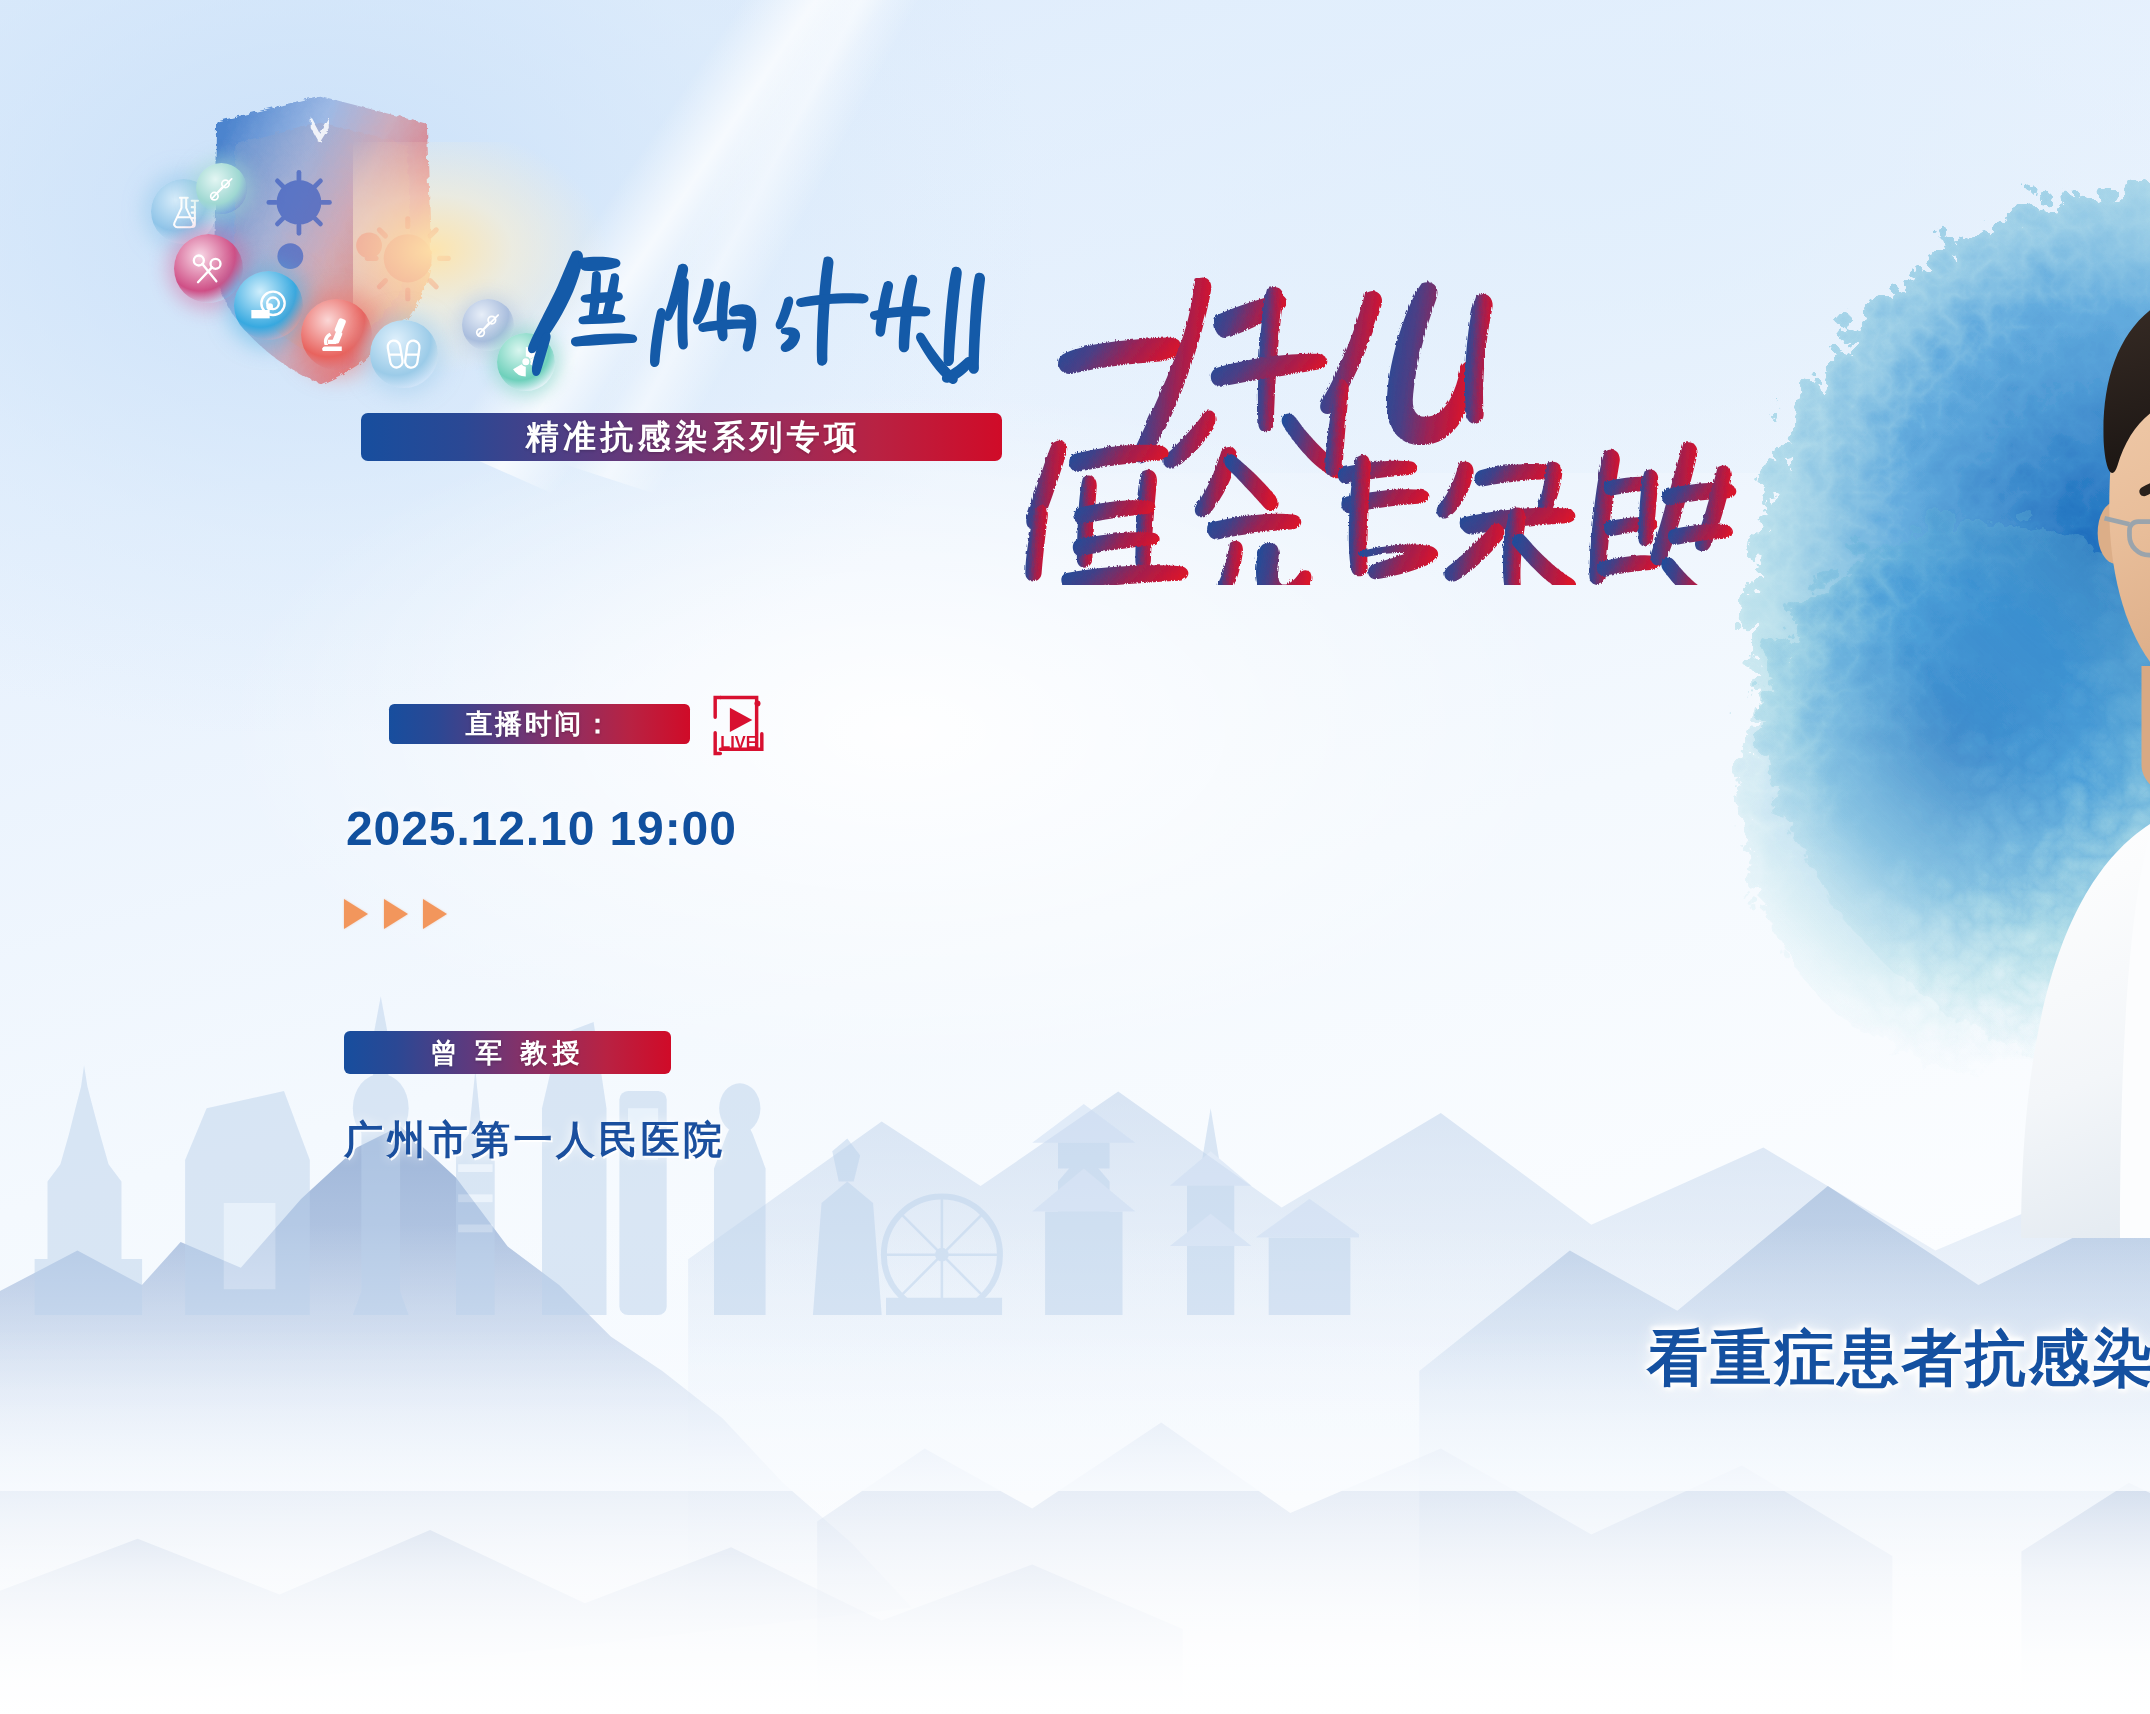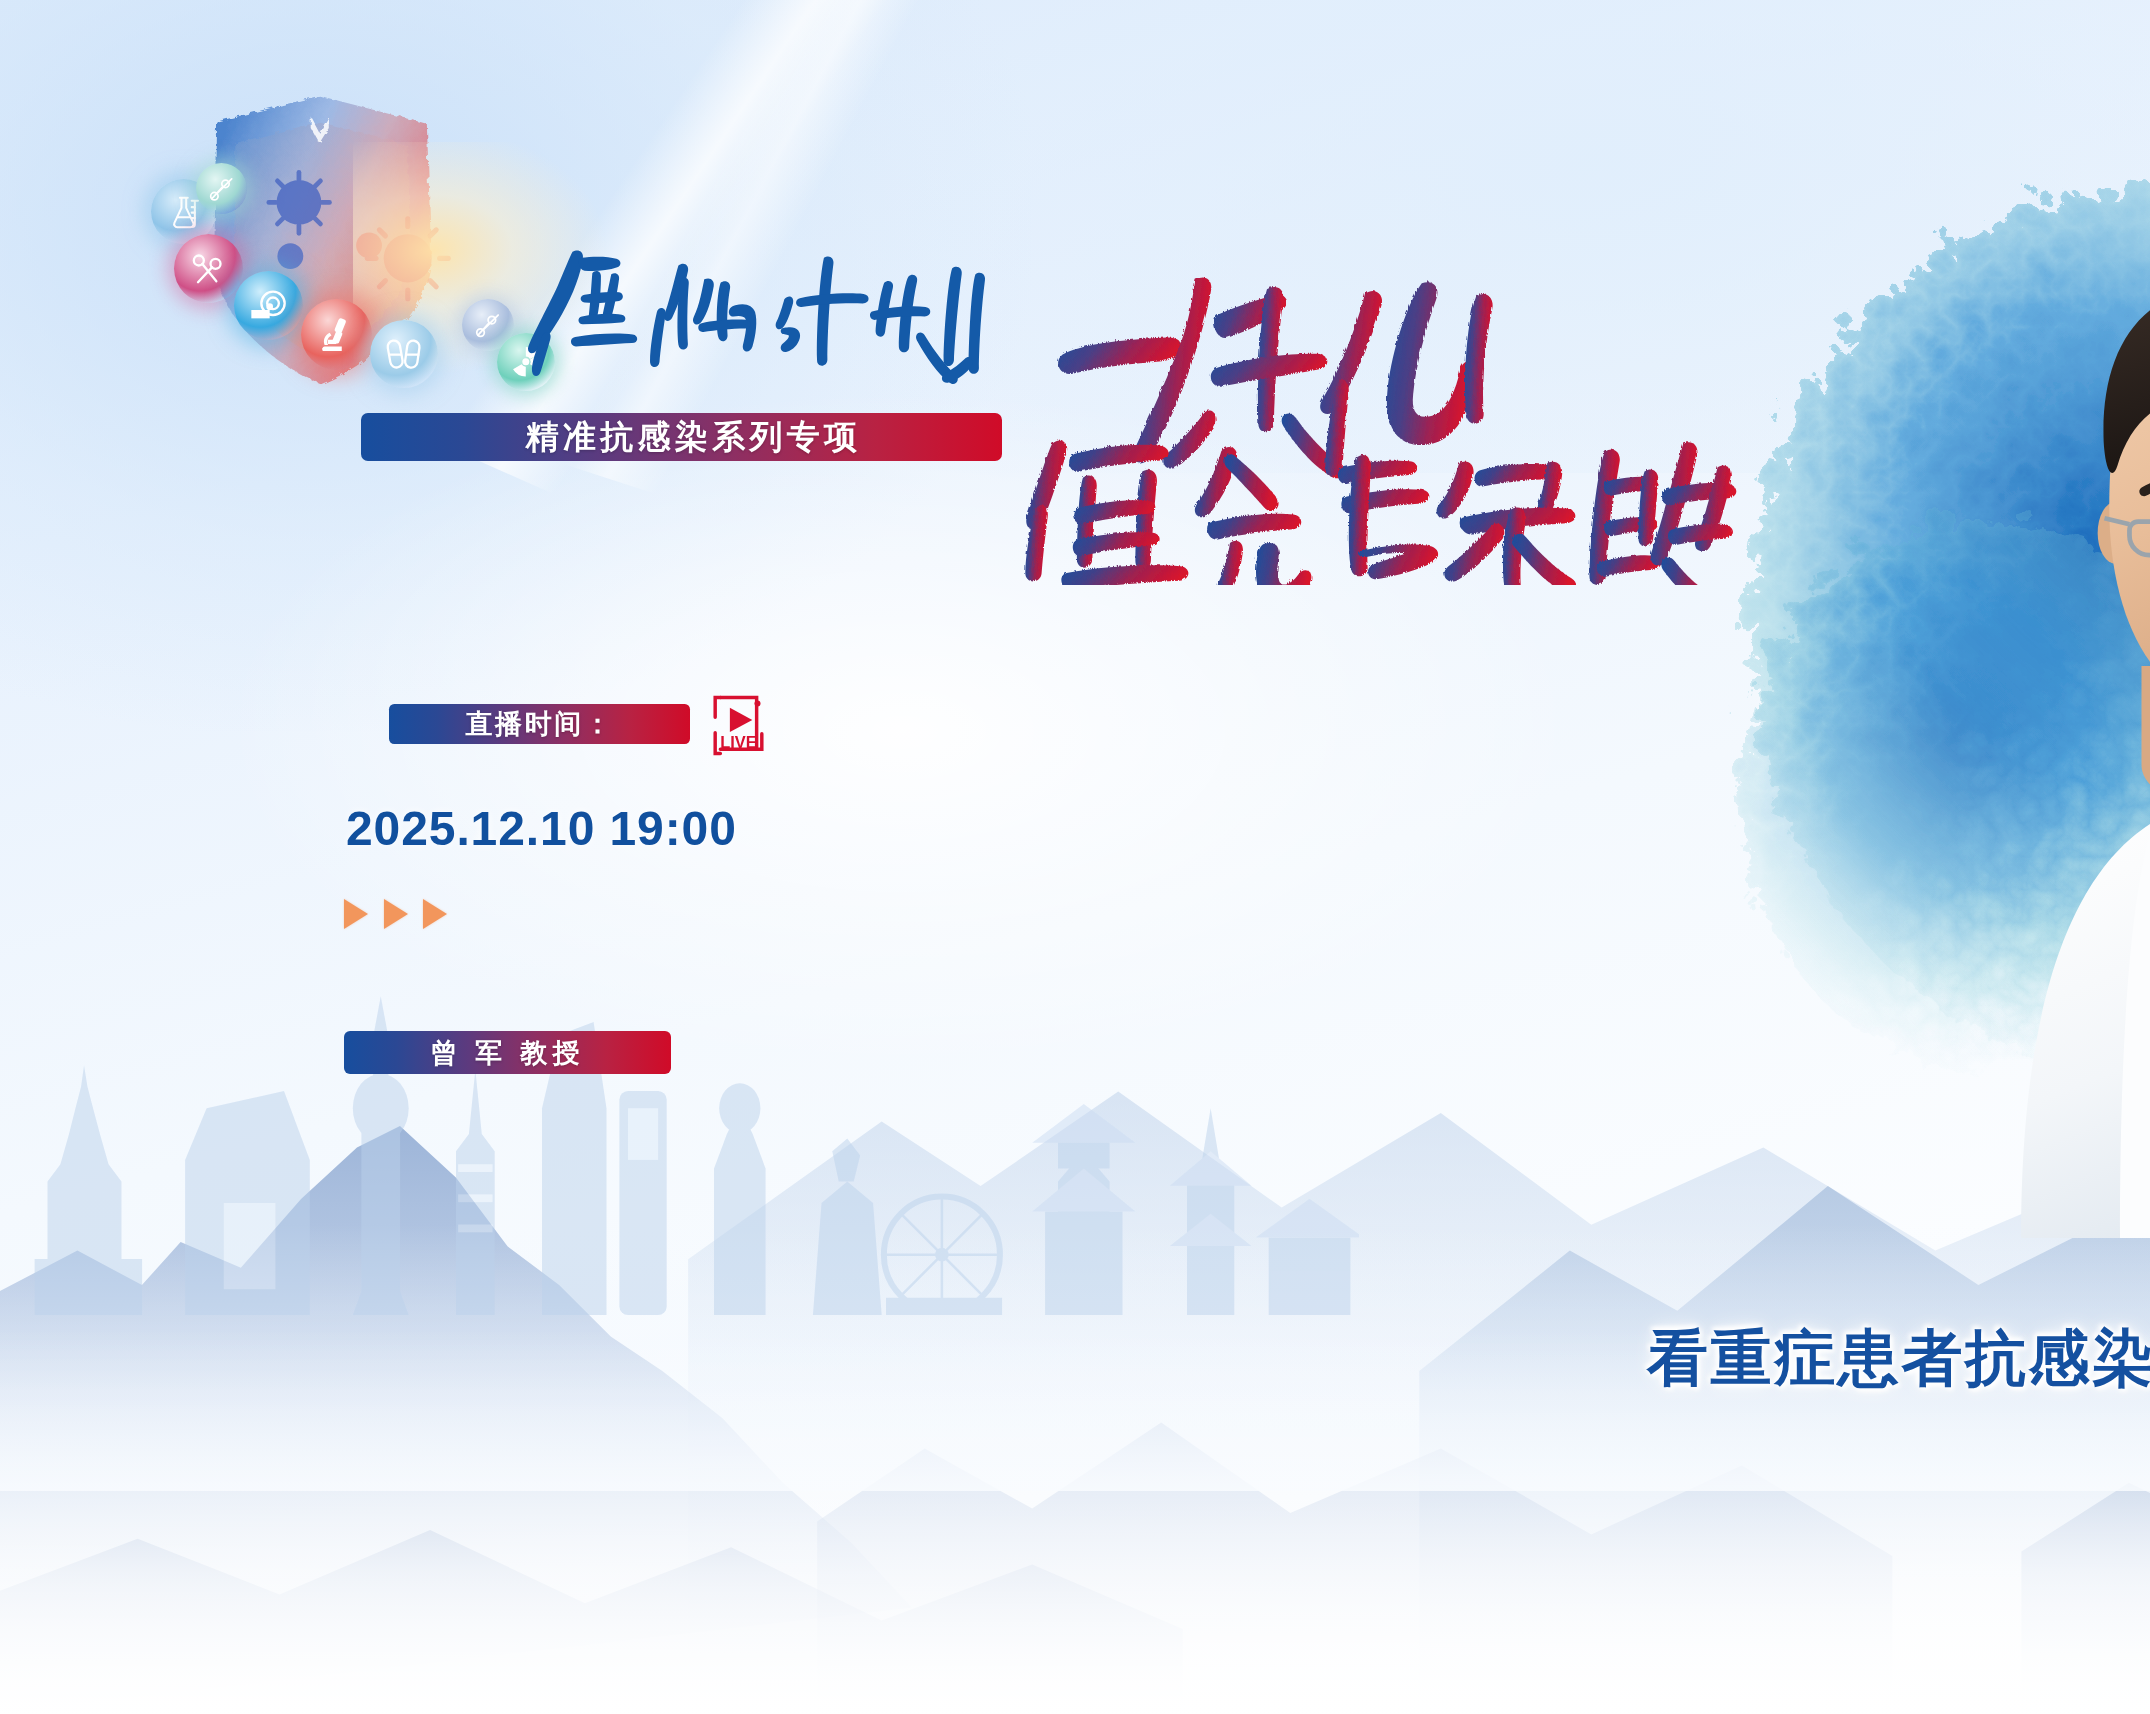--- a/index.html
+++ b/index.html
@@ -490,20 +490,21 @@
 
   <div class="date">2025.12.10  19:00</div>
 
   <div class="arrows">
     <div class="arrow"></div>
     <div class="arrow"></div>
     <div class="arrow"></div>
   </div>
 
   <div class="gradbar bar-name">曾  军 教授</div>
+  <div class="hospital">广州市第一人民医院</div>
 
   <div class="splash">
     <svg viewBox="0 0 2500 2500">
       <defs>
         <radialGradient id="sp1" cx="0.45" cy="0.4" r="0.62">
           <stop offset="0%" stop-color="#0d63b8" stop-opacity=".92"></stop>
           <stop offset="42%" stop-color="#2e8fd1" stop-opacity=".72"></stop>
           <stop offset="72%" stop-color="#7fc9d8" stop-opacity=".42"></stop>
           <stop offset="100%" stop-color="#cfeaf2" stop-opacity="0"></stop>
         </radialGradient>

